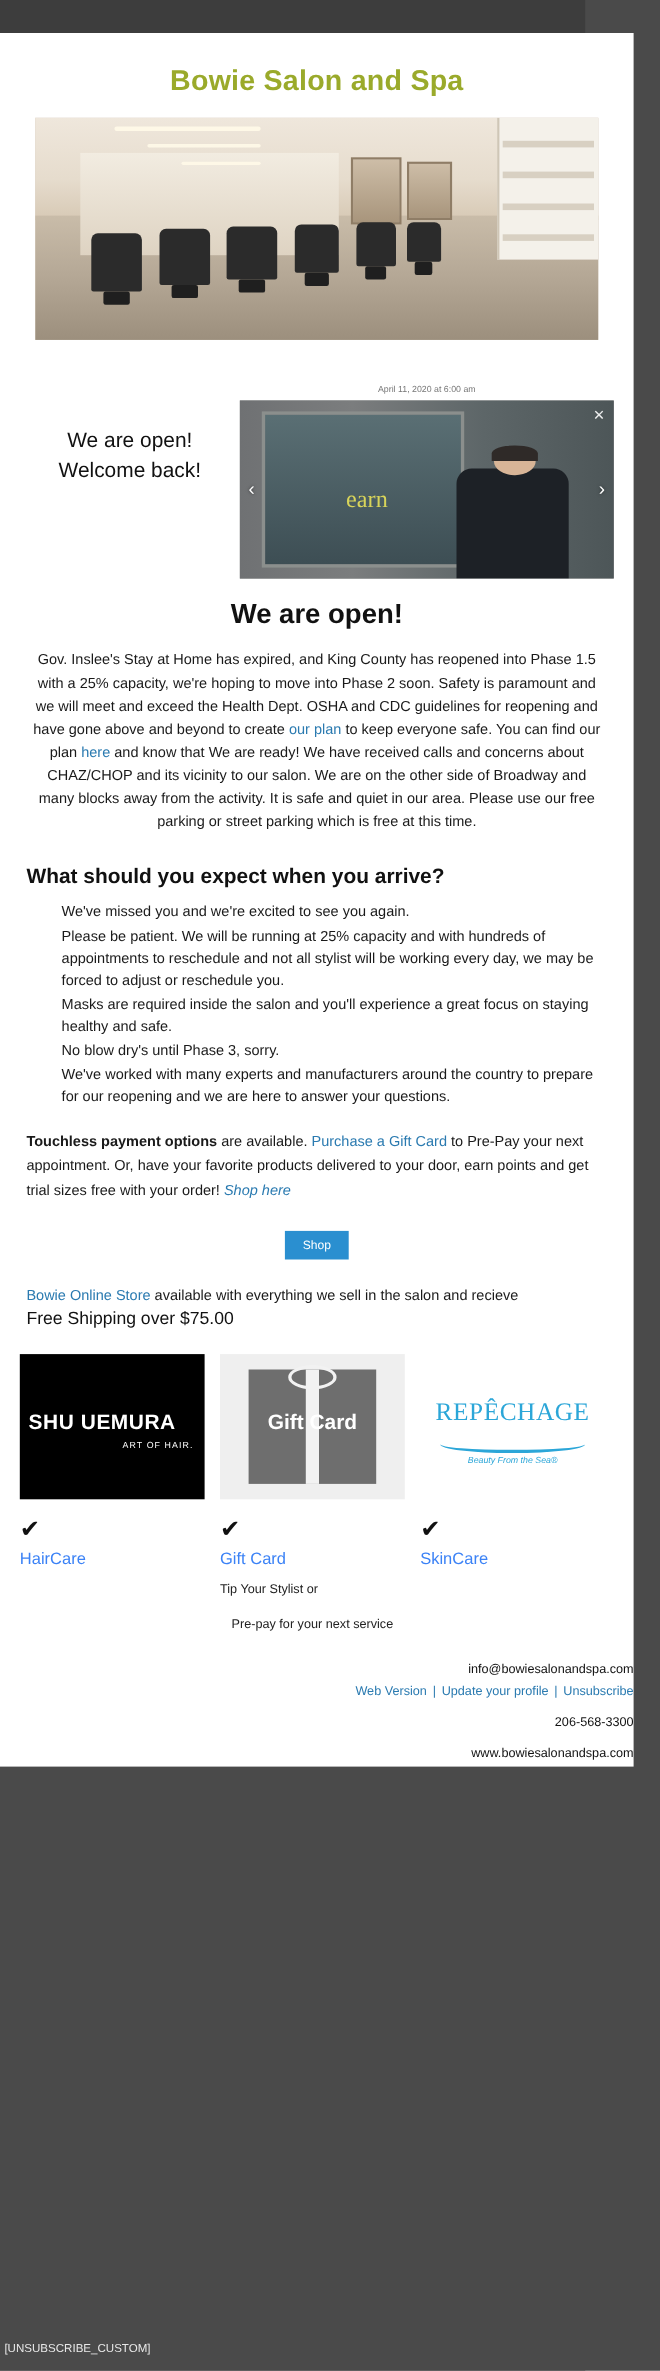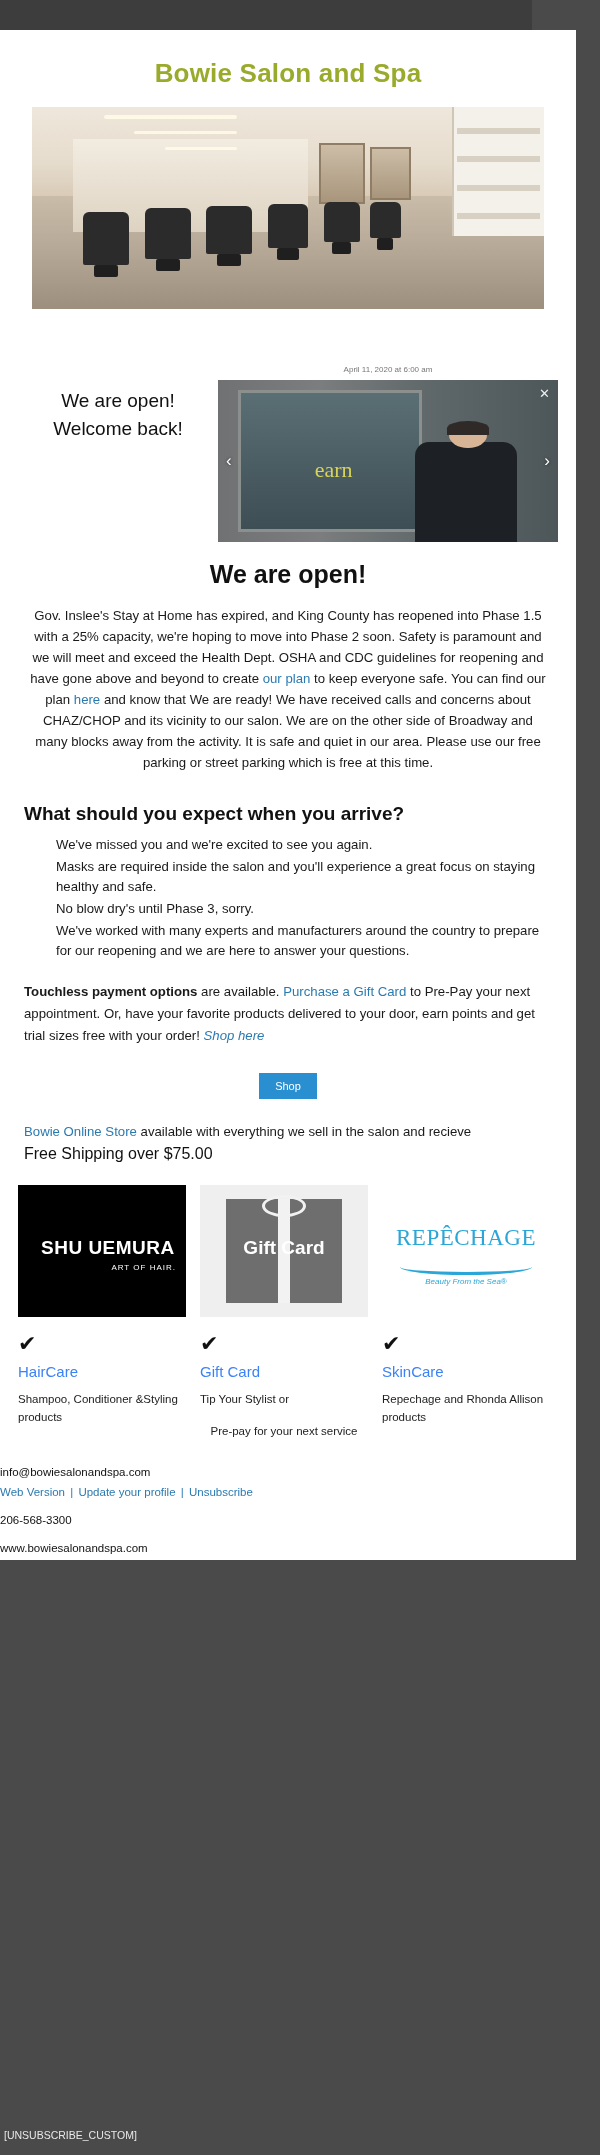--- a/index.html
+++ b/index.html
@@ -86,21 +86,21 @@
     margin-bottom: 18px;
   }
   .open-left {
     width: 200px;
     padding-top: 38px;
     font-size: 19px;
     line-height: 28px;
     text-align: center;
     color: #111;
   }
-  .open-right { width: 340px; margin-top: 16px; }
+  .open-right { width: 340px; }
   .slide-caption {
     font-size: 8px;
     color: #777;
     text-align: center;
     margin-bottom: 6px;
   }
   .slider {
     position: relative;
     width: 340px;
     height: 162px;
@@ -213,21 +213,21 @@
 
   .cards {
     display: flex;
     gap: 14px;
     padding: 22px 18px 0 18px;
   }
   .card { width: 168px; }
   .card .art { width: 168px; height: 132px; position: relative; overflow: hidden; }
   .art.shu { background: #000; }
   .art.shu .brand {
-    position: absolute; left: 23px; right: 8px; top: 52px;
+    position: absolute; left: 8px; right: 8px; top: 52px;
     color: #fff; font-size: 19px; font-weight: bold; letter-spacing: .5px;
   }
   .art.shu .sub {
     position: absolute; right: 10px; top: 78px;
     color: #fff; font-size: 8px; letter-spacing: 1px;
   }
   .art.gift { background: #efefef; }
   .art.gift .gbox {
     position: absolute; left: 26px; top: 14px; width: 116px; height: 104px;
     background: #6e6e6e;
@@ -254,21 +254,21 @@
     border-bottom: 3px solid #2ba6d8; border-radius: 0 0 50% 50%;
   }
   .art.rep .tag {
     position: absolute; left: 0; right: 0; top: 92px;
     text-align: center; color: #2ba6d8; font-size: 8px; font-style: italic;
   }
   .card .check { font-size: 22px; padding: 14px 0 6px 0; color: #111; }
   .card .ctitle { font-size: 15px; padding-bottom: 10px; color: #3b82f6; }
   .card .cdesc { font-size: 11.5px; line-height: 18px; color: #222; }
 
-  .footer { text-align: left; padding: 26px 0 0 0; }
+  .footer { text-align: right; padding: 26px 0 0 0; }
   .footer .mail { font-size: 11.5px; color: #111; }
   .footer .links { font-size: 11.5px; padding-top: 8px; color: #2a7ab0; }
   .footer .links a { color: #2a7ab0; text-decoration: none; }
   .footer .links span.sep { color: #2a7ab0; padding: 0 2px; }
   .footer .addr { font-size: 11.5px; padding-top: 22px; color: #111; }
   .footer .phone { font-size: 11.5px; padding-top: 16px; color: #111; }
   .footer .site { font-size: 11.5px; padding-top: 16px; color: #111; }
 
   .unsub-bar {
     position: absolute;
@@ -342,20 +342,21 @@
 
     <div class="body-copy">
       <div>
         <span>Gov. Inslee's Stay at Home has expired, and King County has reopened into Phase 1.5 with a 25% capacity, we're hoping to move into Phase 2 soon. Safety is paramount and we will meet and exceed the Health Dept. OSHA and CDC guidelines for reopening and have gone above and beyond to create </span><a href="#">our plan</a><span> to keep everyone safe. You can find our plan </span><a href="#">here</a><span> and know that We are ready! We have received calls and concerns about CHAZ/CHOP and its vicinity to our salon. We are on the other side of Broadway and many blocks away from the activity. It is safe and quiet in our area. Please use our free parking or street parking which is free at this time.</span>
       </div>
     </div>
 
     <h3 class="sub">What should you expect when you arrive?</h3>
     <ul class="expect">
       <li>We've missed you and we're excited to see you again.</li>
+      <li>Please be patient. We will be running at 25% capacity and with hundreds of appointments to reschedule and not all stylist will be working every day, we may be forced to adjust or reschedule you.</li>
       <li>Masks are required inside the salon and you'll experience a great focus on staying healthy and safe.</li>
       <li>No blow dry's until Phase 3, sorry.</li>
       <li>We've worked with many experts and manufacturers around the country to prepare for our reopening and we are here to answer your questions.</li>
     </ul>
 
     <div class="touchless">
       <b>Touchless payment options</b><span> are available. </span><a href="#">Purchase a Gift Card</a><span> to Pre-Pay your next appointment. Or, have your favorite products delivered to your door, earn points and get trial sizes free with your order! </span><a href="#" class="ital">Shop here</a>
     </div>
 
     <div class="shop-btn-wrap">
@@ -369,21 +370,20 @@
 
     <div class="cards">
 
       <div class="card">
         <div class="art shu">
           <div class="brand">SHU UEMURA</div>
           <div class="sub">ART OF HAIR.</div>
         </div>
         <div class="check">✔</div>
         <div class="ctitle">HairCare</div>
-        <div class="cdesc">Shampoo, Conditioner  &amp;Styling products</div>
       </div>
 
       <div class="card">
         <div class="art gift">
           <div class="gbox"></div>
           <div class="ribbon-v"></div>
           <div class="bow"></div>
           <div class="gtext">Gift
 Card</div>
         </div>
@@ -394,21 +394,20 @@
       </div>
 
       <div class="card">
         <div class="art rep">
           <div class="rname">REPÊCHAGE</div>
           <div class="wave"></div>
           <div class="tag">Beauty From the Sea®</div>
         </div>
         <div class="check">✔</div>
         <div class="ctitle">SkinCare</div>
-        <div class="cdesc">Repechage and Rhonda Allison products</div>
       </div>
 
     </div>
 
     <div class="footer">
       <div class="mail">info@bowiesalonandspa.com</div>
       <div class="links">
         <a href="#">Web Version</a>
         <span class="sep">|</span>
         <a href="#">Update your profile</a>

